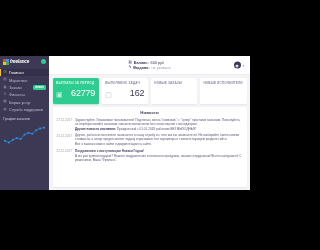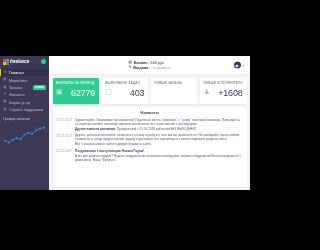--- a/index.html
+++ b/index.html
@@ -135,21 +135,21 @@
   }
   .card.green { background: #2ecc8f; box-shadow: 0 0.4px 1.4px rgba(46,204,143,0.35); }
   .card-label {
     font-size: 3.1px; font-weight: bold;
     color: #8e8aa3; letter-spacing: 0.15px;
     white-space: nowrap; overflow: hidden;
     text-transform: uppercase;
   }
   .card.green .card-label { color: #d8f7ec; }
   .card-body {
-    display: flex; align-items: flex-start; justify-content: space-between;
+    display: flex; align-items: flex-end; justify-content: space-between;
     margin-top: 2.5px; padding-right: 1px;
   }
   .card-ico { font-size: 7px; line-height: 1; color: #bdb9cc; }
   .card.green .card-ico { color: #bbf0da; }
   .card-value {
     font-size: 9px; color: #3d3954; letter-spacing: -0.2px;
     white-space: nowrap; font-weight: normal;
   }
   .card.green .card-value { color: #ffffff; }
 
@@ -276,32 +276,28 @@
         <div class="card-label">ВЫПЛАТЫ ЗА ПЕРИОД</div>
         <div class="card-body">
           <span class="card-ico">▣</span>
           <span class="card-value">62779</span>
         </div>
       </div>
       <div class="card">
         <div class="card-label">ВЫПОЛНЕНО ЗАДАЧ</div>
         <div class="card-body">
           <span class="card-ico">▢</span>
-          <span class="card-value">403</span>
+          <span class="card-value">162</span>
         </div>
       </div>
       <div class="card">
         <div class="card-label">НОВЫЕ ЗАКАЗЫ</div>
       </div>
       <div class="card">
         <div class="card-label">НОВЫЕ ИСПОЛНИТЕЛИ</div>
-        <div class="card-body">
-          <span class="card-ico">♟</span>
-          <span class="card-value">+1608</span>
-        </div>
       </div>
     </div>
 
     <div class="news-panel">
       <div class="news-title">Новости</div>
 
       <div class="news-item">
         <div class="news-date">27.12.2017</div>
         <div class="news-body">
           <div class="news-text">Здравствуйте. Уважаемые пользователи! Поднялась волна "новичков", с "супер" простыми заказами. Пожалуйста, не перебрасывайте заказами новым исполнителям без согласования с менеджером.</div>

